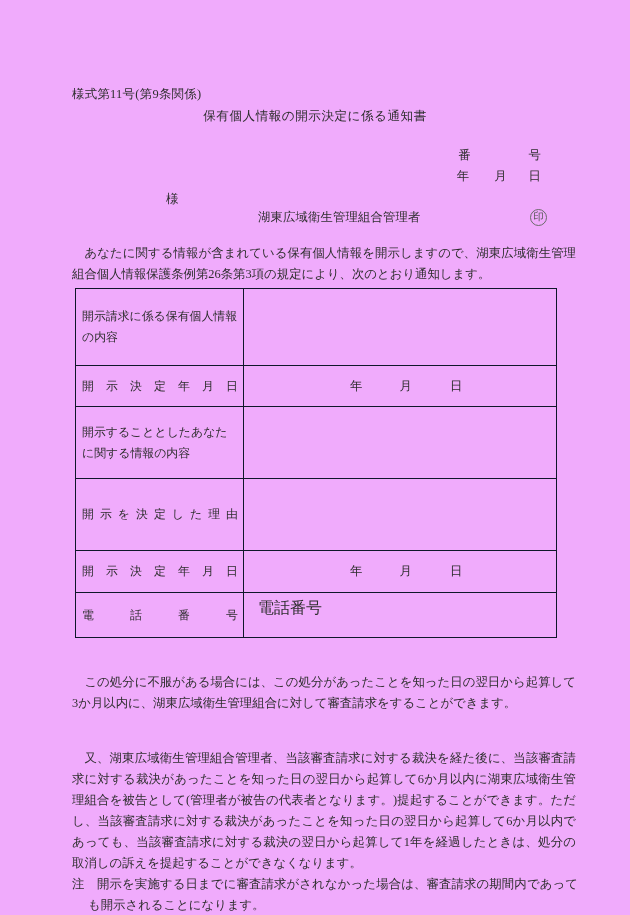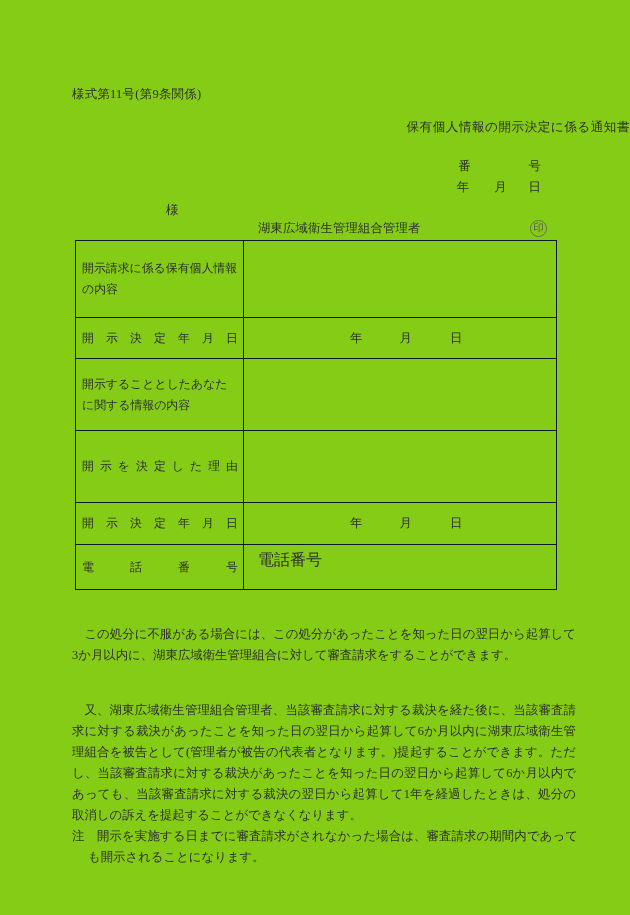--- a/index.html
+++ b/index.html
@@ -6,29 +6,29 @@
   html, body { background: #ffffff; }
   body {
     font-family: "Liberation Serif", "DejaVu Serif", serif;
     color: #2e2e2e;
     -webkit-font-smoothing: antialiased;
   }
   .page {
     position: relative;
     width: 630px;
     height: 915px;
-    background: #84cc16;
+    background: #f0abfc;
     overflow: hidden;
     padding-top: 86px;
     font-size: 12.4px;
   }
 
   
   .formno { margin-left: 72px; letter-spacing: 0.3px; }
-  .doc-title { text-align: right; margin-top: 16px; font-size: 12.6px; letter-spacing: 0.5px; }
+  .doc-title { text-align: center; margin-top: 5px; font-size: 12.6px; letter-spacing: 0.5px; }
 
   .numline {
     display: flex; justify-content: flex-end;
     margin-right: 89px; margin-top: 22px;
   }
   .numline .gap { width: 58px; }
 
   .dateline {
     display: flex; justify-content: flex-end;
     margin-right: 89px; margin-top: 4px;
@@ -106,20 +106,21 @@
     <span class="d">日</span>
   </div>
 
   <div class="addressee">様</div>
 
   <div class="orgline">
     <span class="org">湖東広域衛生管理組合管理者</span>
     <span class="seal">印</span>
   </div>
 
+  <p class="intro">あなたに関する情報が含まれている保有個人情報を開示しますので、湖東広域衛生管理組合個人情報保護条例第26条第3項の規定により、次のとおり通知します。</p>
 
   <table class="form">
     <colgroup>
         <col style="width:168px">
         <col style="width:313px">
       </colgroup>
     <tbody>
         <tr class="r1">
       <td class="lbl">開示請求に係る保有個人情報の内容</td>
       <td class="val"></td>

